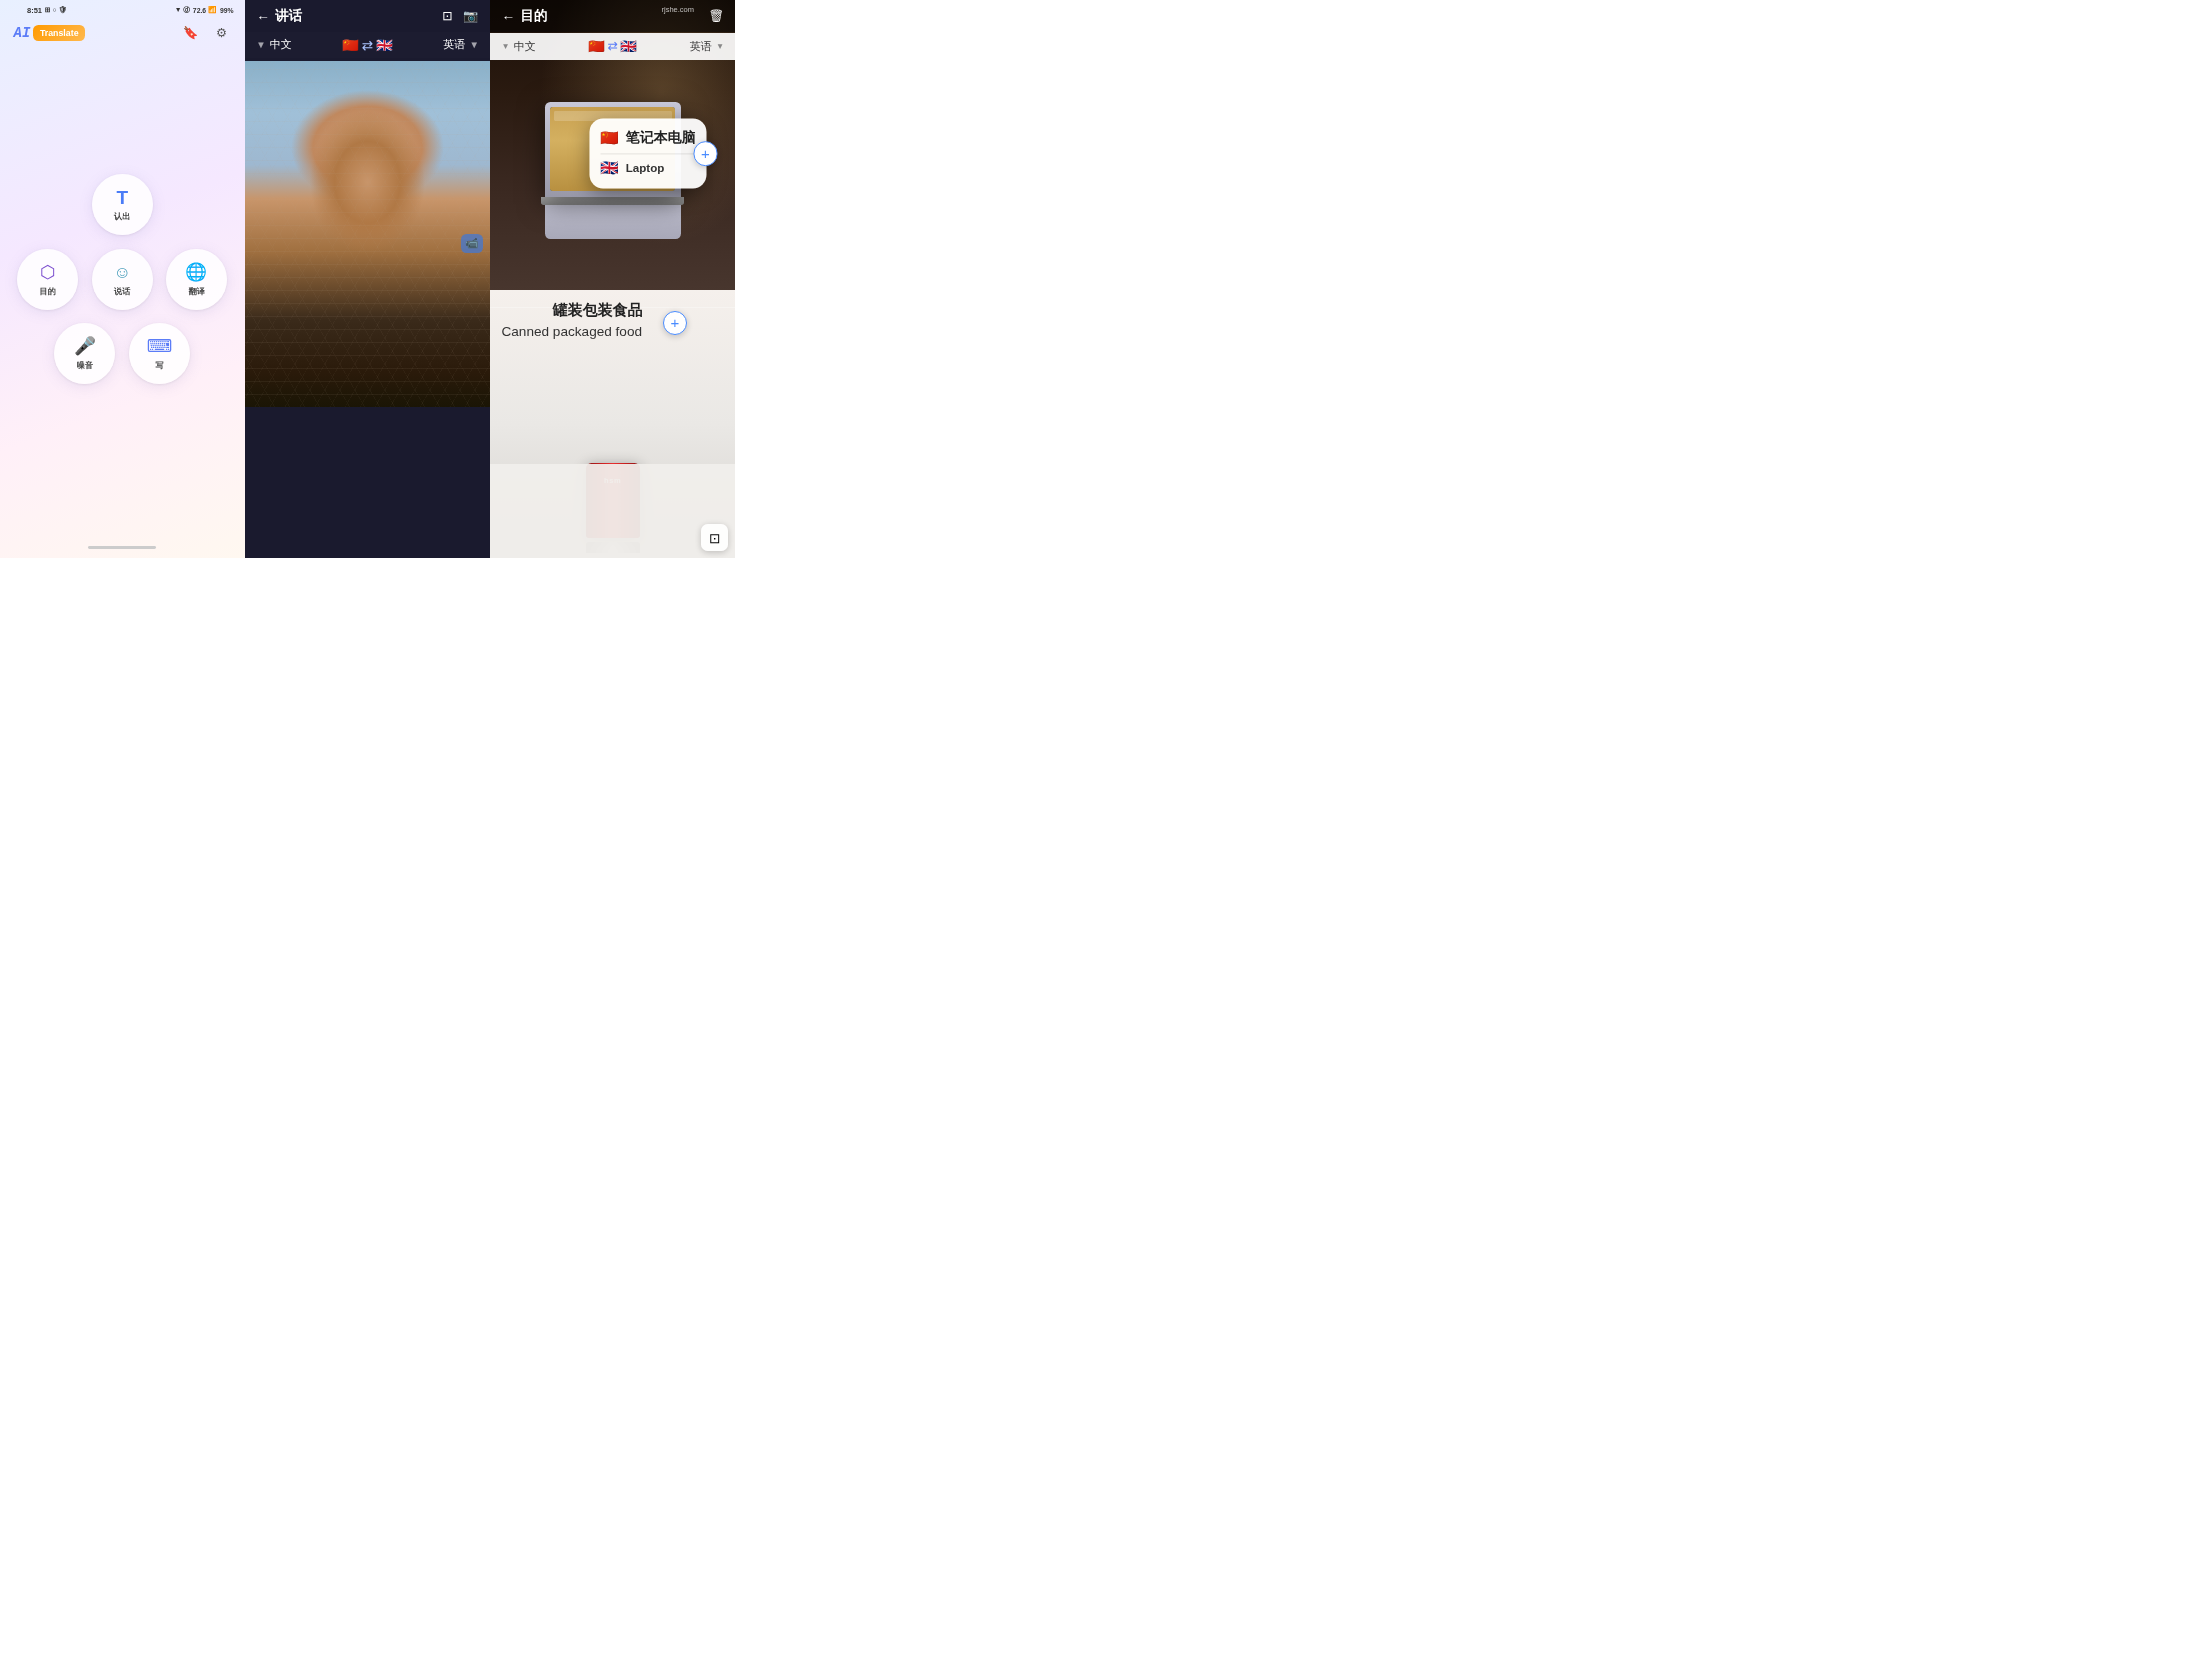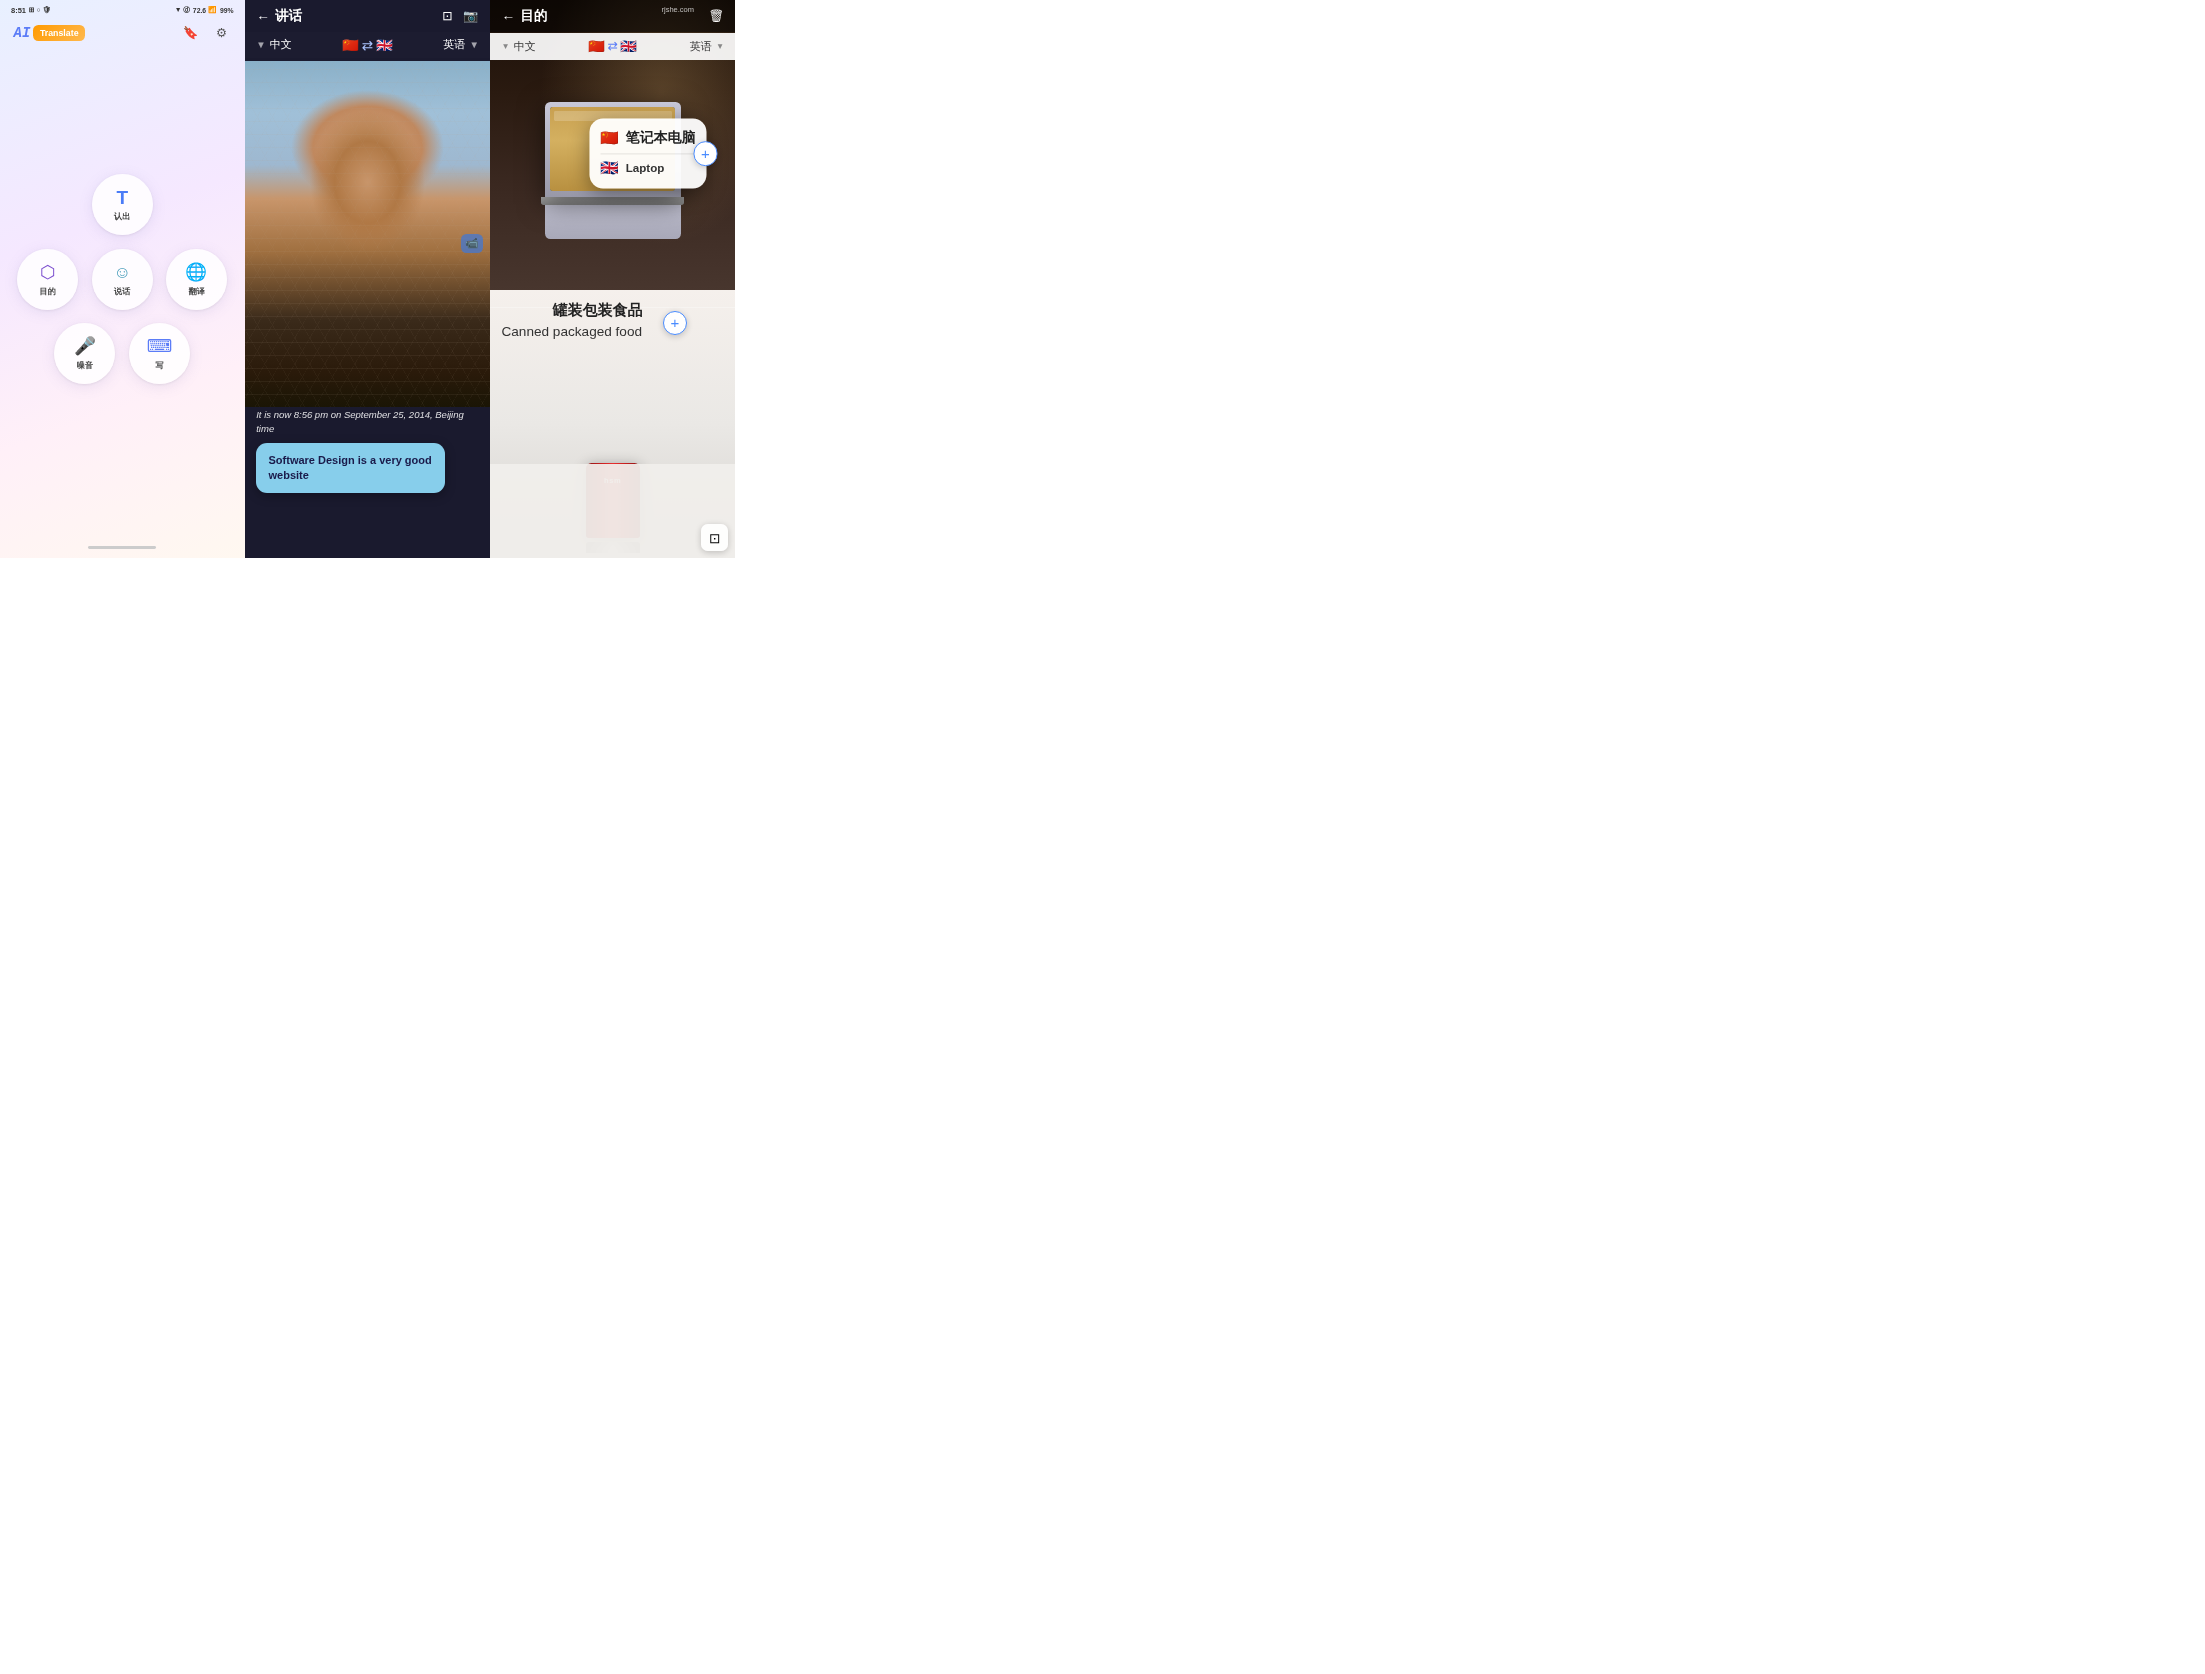--- a/index.html
+++ b/index.html
@@ -23,20 +23,21 @@
     }
 
     .status-bar {
       display: flex;
       justify-content: space-between;
       align-items: center;
       padding: 5.4px 11px 2.7px;
       font-size: 7.5px;
       font-weight: 600;
       color: #333;
+      margin-left: 16px;
     }
 
     .status-left { display: flex; align-items: center; gap: 2.7px; }
     .status-right { display: flex; align-items: center; gap: 2.7px; font-size: 6.8px; }
 
     .app-header {
       display: flex;
       justify-content: space-between;
       align-items: center;
       padding: 5.4px 13.6px;
@@ -717,30 +718,20 @@
       <span class="lang-flag">🇬🇧</span>
     </div>
     <div class="lang-selector">
       <span>英语</span>
       <span class="lang-dropdown">▼</span>
     </div>
   </div>
 
   <div class="talk-camera-btn">📹</div>
 
-  <div class="chat-overlay">
-    <div class="timestamp-text">
-      <span>It is now 8:56 pm on
-September 25, 2014, Beijing
-time</span>
-    </div>
-    <div class="chat-bubble">
-      <span>Software Design is a very good website</span>
-    </div>
-  </div>
 </div>
 
 <div class="panel-divider"></div>
 
 <div class="panel3">
 
   <div class="watermark">rjshe.com</div>
 
   <div class="obj-header">
     <div class="obj-title">

